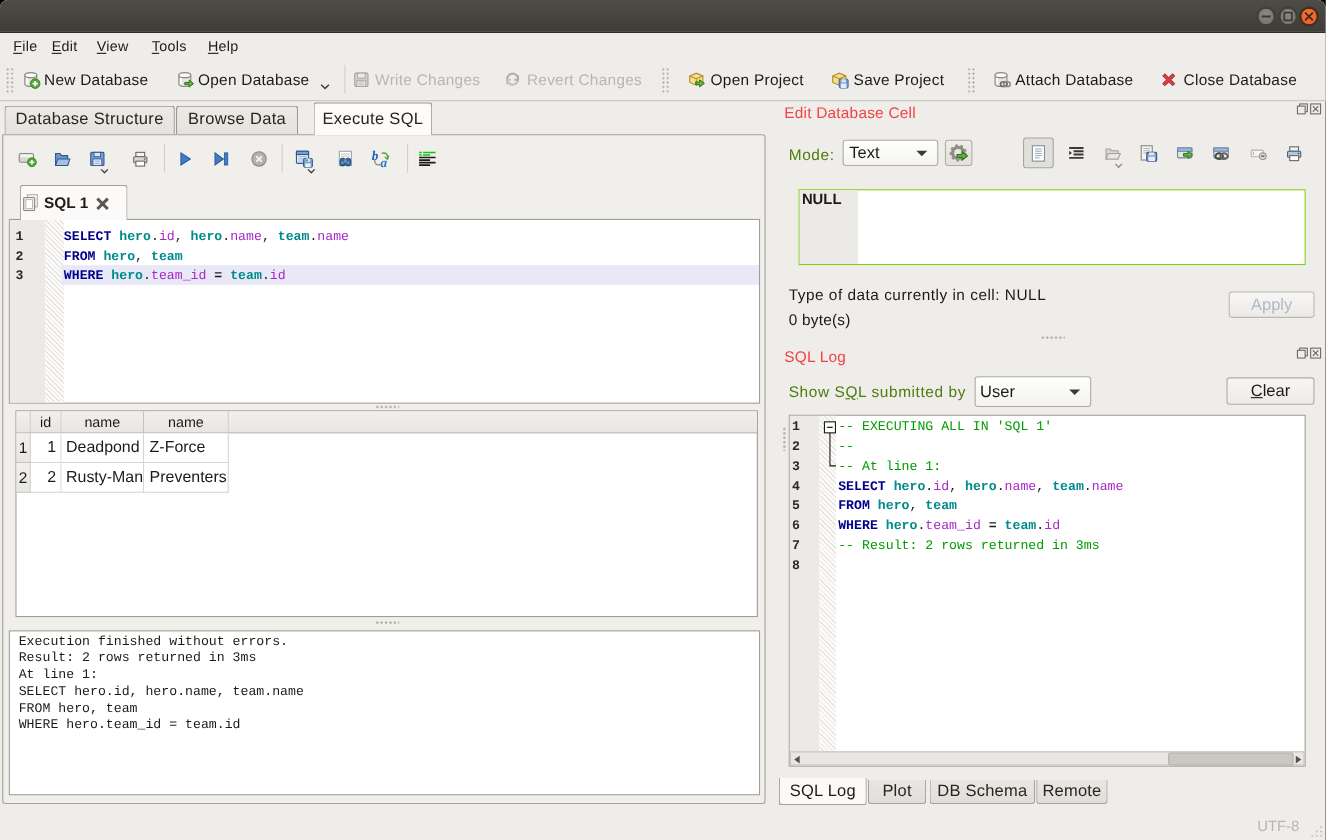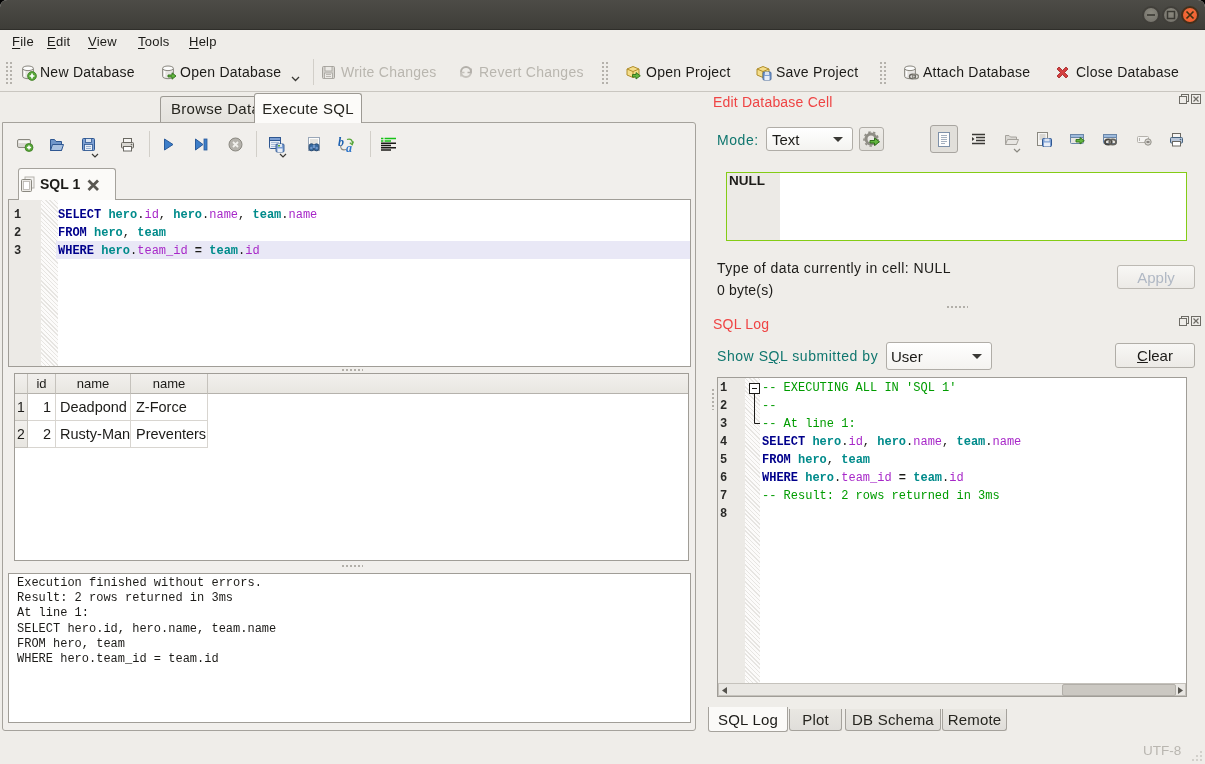--- a/index.html
+++ b/index.html
@@ -63,21 +63,21 @@
 
 .btn { position:absolute; background:linear-gradient(#f8f7f5,#eceae6); border:1px solid #b0ada7;
   border-radius:3px; font-size:15px; color:#1c1b18; text-align:center; }
 .btn.dis { color:#b0b8c4; border-color:#bcb9b3; }
 .combo { position:absolute; background:linear-gradient(#ffffff,#f4f3f0); border:1px solid #b0ada7;
   border-radius:3px; font-size:15px; color:#1c1b18;padding-left:20px; }
 .combo .arr { position:absolute; right:9px; top:50%; margin-top:-2px; width:0; height:0;
   border-left:5px solid transparent; border-right:5px solid transparent; border-top:5px solid #3a3935; }
 .dock-title { position:absolute; font-size:14px; letter-spacing:0.2px; color:#ef4444; }
 .deco { position:absolute; }
-.label13 { position:absolute; font-size:14px; letter-spacing:0.55px; color:#0f766e; }
+.label13 { position:absolute; font-size:14px; letter-spacing:0.55px; color:#4d7c0f; }
 </style>
 </head>
 <body>
 <div class="win"></div>
 
 <div class="titlebar">
   <div class="wbtn" style="left:1142px;">
       <svg width="14" height="14">
         <line x1="3" y1="7" x2="11" y2="7" stroke="#3a3933" stroke-width="1.6"></line>
       </svg>
@@ -161,22 +161,23 @@
 <ellipse cx="13.5" cy="12.5" rx="3" ry="2.2" fill="none" stroke="#8a8880" stroke-width="1.4"></ellipse>
       </svg></div>
   <div class="tbtext" style="left:923px;">Attach Database</div>
   <div class="tbicon" style="left:1054px;"><svg width="17" height="17">
 <path d="M3 5 L5 3 L8.5 6.5 L12 3 L14 5 L10.5 8.5 L14 12 L12 14 L8.5 10.5 L5 14 L3 12 L6.5 8.5 Z" fill="#d43f3f" stroke="#a02020" stroke-width="0.8"></path>
       </svg></div>
   <div class="tbtext" style="left:1076px;">Close Database</div>
 </div>
 
 <div class="tabrow">
+  <div class="mtab" style="left:4px; width:155px;">Database Structure</div>
   <div class="mtab" style="left:160px; width:111px;">Browse Data</div>
-  <div class="mtab active" style="left:254px; width:108px;">Execute SQL</div>
+  <div class="mtab active" style="left:285px; width:108px;">Execute SQL</div>
 </div>
 
 <div class="page">
 
   <div class="abs" style="left:13px;top:13px;"><svg width="18" height="17">
         <rect x="1.5" y="3.5" width="13" height="8" rx="1.5" fill="#d9d7d2" stroke="#8a8880" stroke-width="1"></rect>
         <rect x="2.5" y="4.5" width="11" height="2.5" fill="#f5f4f2"></rect>
         <circle cx="13" cy="11.5" r="4" fill="#57a639" stroke="#3d7d22" stroke-width="0.8"></circle>
         <path d="M13 9.4 L13 13.6 M10.9 11.5 L15.1 11.5" stroke="#fff" stroke-width="1.5"></path>
       </svg></div>

